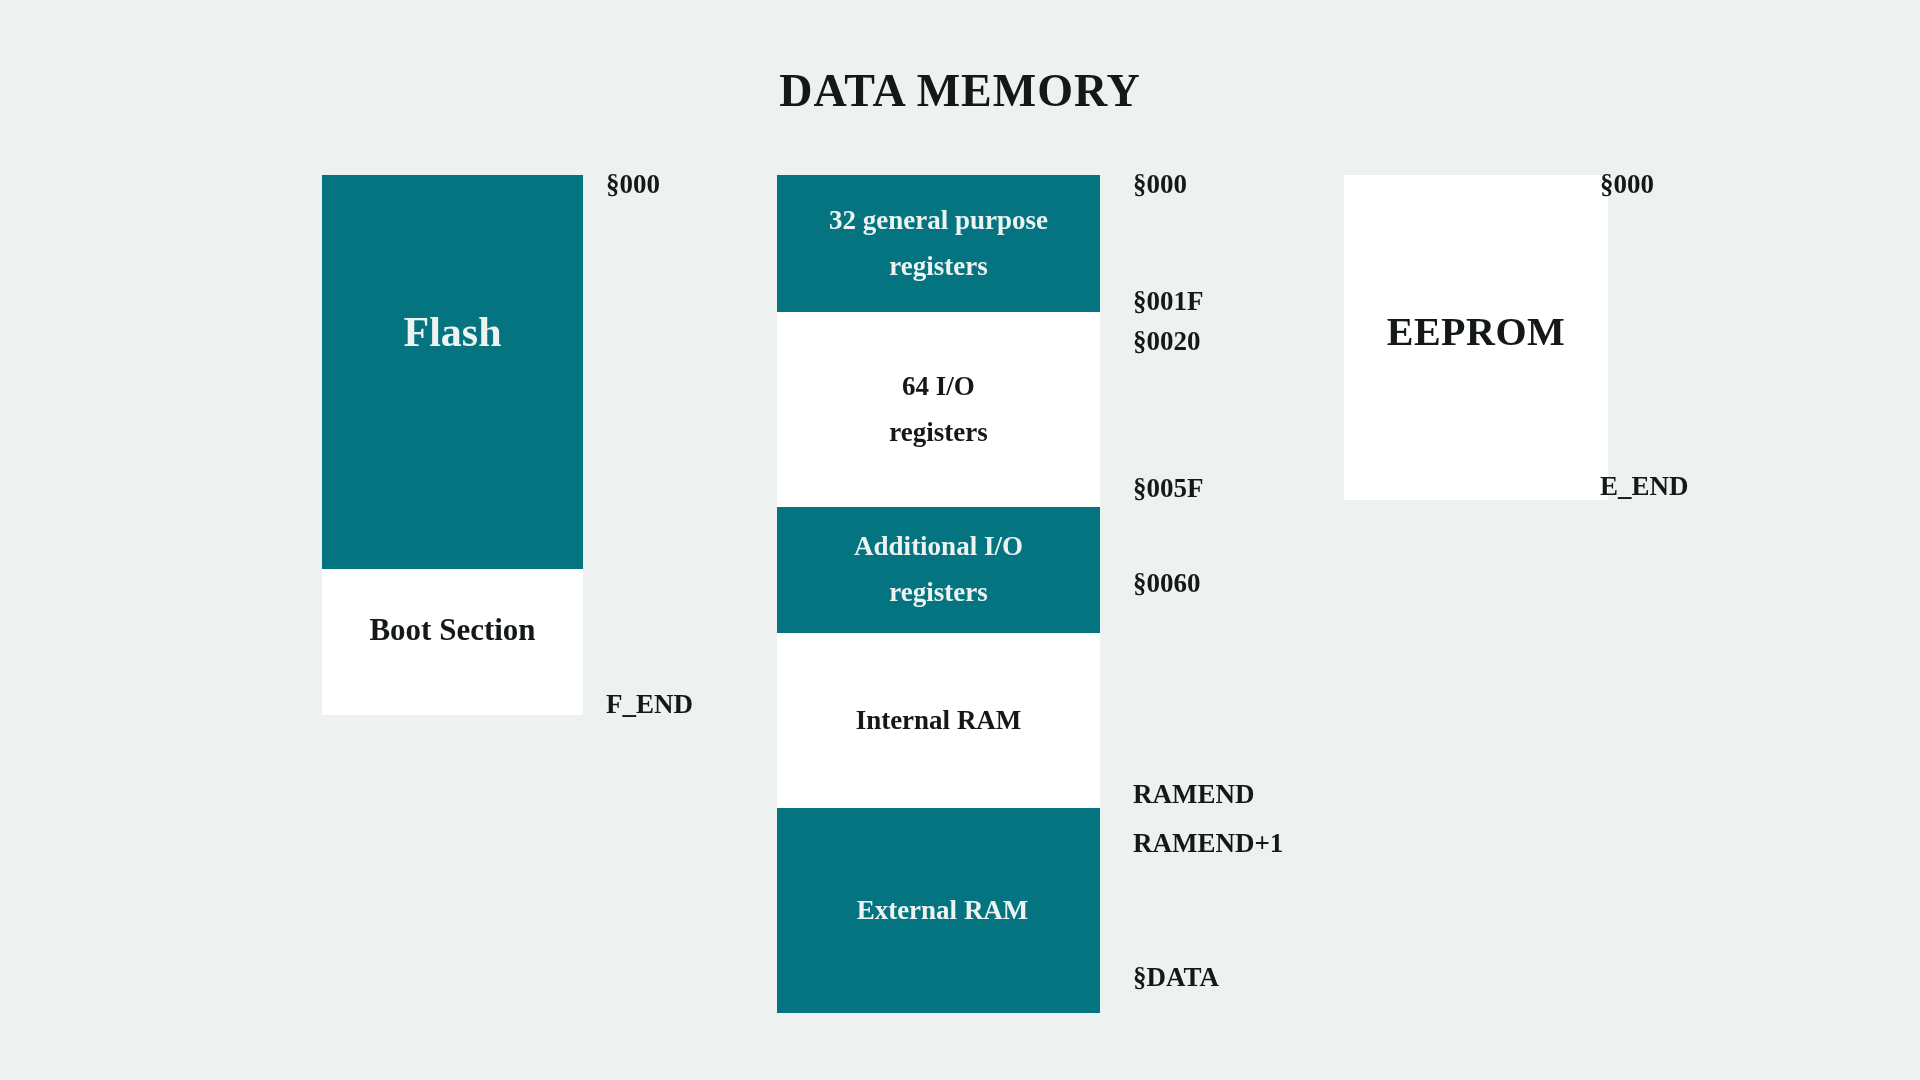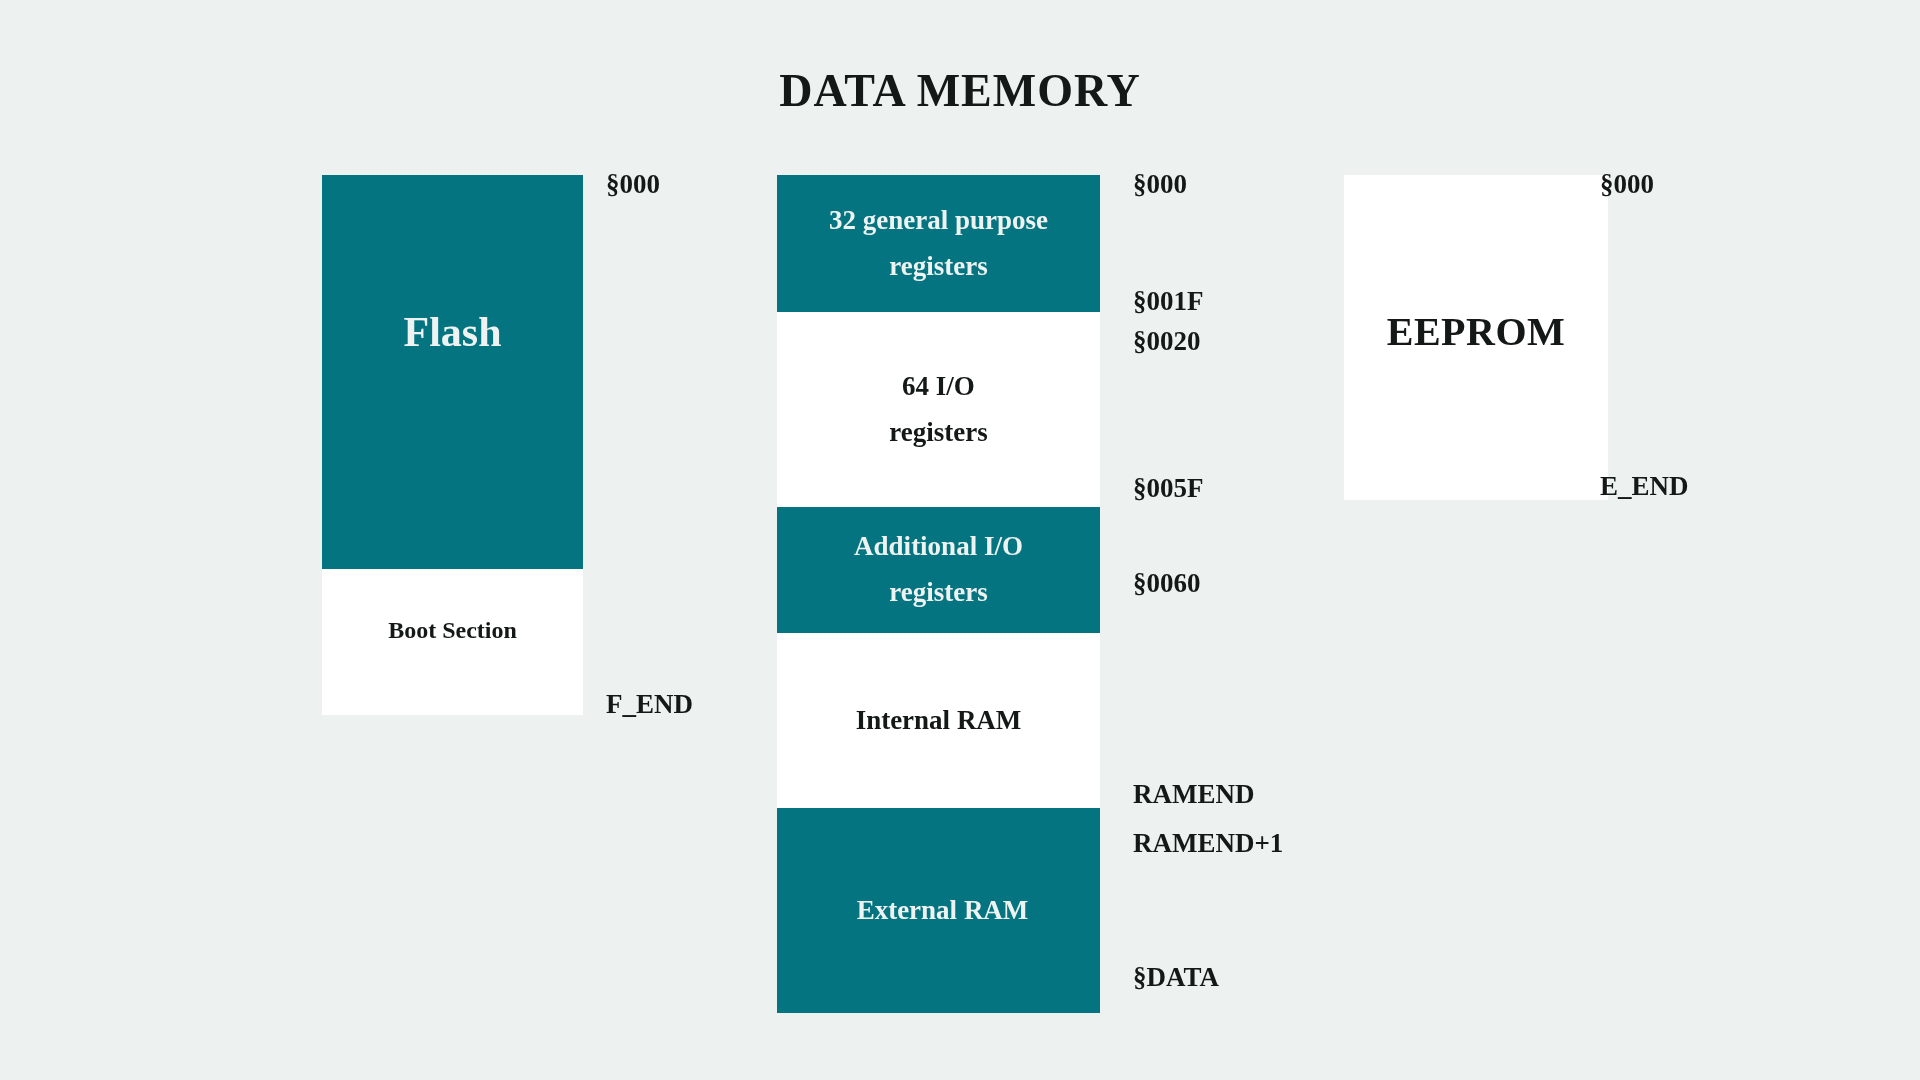--- a/index.html
+++ b/index.html
@@ -41,21 +41,21 @@
   .teal {
     background: var(--color-teal, #047481);
     color: var(--color-text-light, #eef3f2);
   }
   .white-block {
     background: #ffffff;
     color: var(--color-text-dark, #141917);
   }
   
   .flash-block   { left: 322px; top: 175px; width: 261px; height: 394px; font-size: 42px; padding-bottom: 80px; }
-  .boot-block    { left: 322px; top: 569px; width: 261px; height: 146px; font-size: 24px; padding-bottom: 24px; }
+  .boot-block    { left: 322px; top: 569px; width: 261px; height: 146px; font-size: 31px; padding-bottom: 24px; }
   
   .gp-block      { left: 777px; top: 175px; width: 323px; height: 137px; font-size: 27px; line-height: 1.7; }
   .io-block      { left: 777px; top: 312px; width: 323px; height: 195px; font-size: 27px; line-height: 1.7; }
   .addio-block   { left: 777px; top: 507px; width: 323px; height: 126px; font-size: 27px; line-height: 1.7; }
   .iram-block    { left: 777px; top: 633px; width: 323px; height: 175px; font-size: 27px; }
   .xram-block    { left: 777px; top: 808px; width: 323px; height: 205px; font-size: 27px; padding-left: 8px; }
   
   .eeprom-block  { left: 1316px; top: 175px; width: 264px; height: 325px; font-size: 40px; letter-spacing: 0.5px; padding-bottom: 12px; margin-left: 28px; }
   .addr {
     position: absolute;

